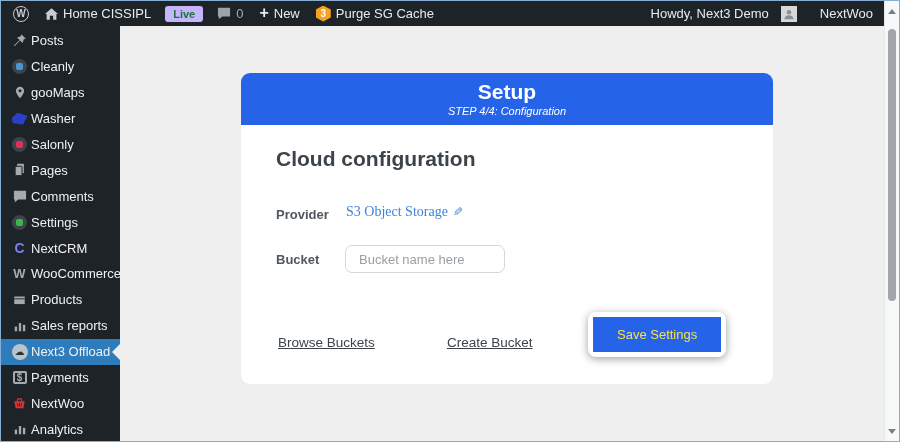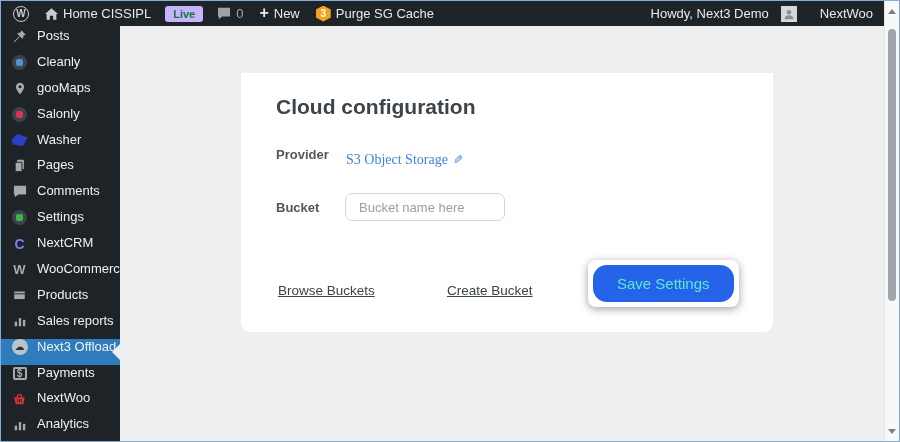--- a/index.html
+++ b/index.html
@@ -35,22 +35,22 @@
     font-size:10px; font-weight:bold; display:flex; align-items:center; justify-content:center;
   }
   .avatar { width:16px; height:16px; background:#d6d7d9; margin:0 7px; display:flex; align-items:center; justify-content:center; }
 
   
   .sidebar {
     position:absolute; left:0; top:25px; width:119px; height:417px;
     background:#1d2327; padding-top:2px;
   }
   .sb-item {
-    position:relative; height:25.9px; display:flex; align-items:flex-start;
-    gap:9px; padding-left:10px; color:#f0f0f1; font-size:13px; cursor:pointer;
+    position:relative; height:25.9px; display:flex; align-items:center;
+    gap:3px; padding-left:10px; color:#f0f0f1; font-size:13px; cursor:pointer;
   }
   .sb-item.active { background:#2e7cbb; }
   .sb-item.active::after {
     content:""; position:absolute; right:0; top:50%; transform:translateY(-50%);
     border-top:8px solid transparent; border-bottom:8px solid transparent;
     border-right:8px solid #efeff0;
   }
   .sb-icon { width:17px; height:17px; flex:none; display:flex; align-items:center; justify-content:center; }
   .icon-circle { width:15px; height:15px; border-radius:50%; background:#3c434a; position:relative; }
   .icon-circle .inner { position:absolute; inset:4px; border-radius:2px; }
@@ -77,21 +77,21 @@
   .card { position:absolute; left:240px; top:72px; width:532px; z-index:2; }
   .card-header {
     height:52px; background:#2563e8; border-radius:9px 9px 0 0; color:#fff;
     display:flex; flex-direction:column; align-items:center; justify-content:center; gap:1px;
   }
   .card-title { font-size:21px; font-weight:bold; line-height:1.05; }
   .card-step  { font-size:11px; font-style:italic; }
   .card-body  { position:relative; height:259px; background:#fff; border-radius:0 0 9px 9px; }
   .section-title { position:absolute; left:35px; top:22px; margin:0; font-size:21px; font-weight:bold; color:#3c434a; }
   .field-label { position:absolute; left:35px; font-size:13px; font-weight:bold; color:#50575e; }
-  .lbl-provider { top:74px; }
+  .lbl-provider { top:82px; }
   .lbl-bucket   { top:127px; }
   .provider-value {
     position:absolute; left:105px; top:79px; font-size:14px; color:#3e82d8;
     cursor:pointer; display:flex; gap:5px; text-decoration:none;font-family:Liberation Serif, serif;
   }
   .edit-icon::before { content:"✎"; font-size:12px; transform:scaleX(-1); display:inline-block; }
   .bucket-input {
     position:absolute; left:104px; top:120px; width:160px; height:28px;
     border:1px solid #d3d7db; border-radius:7px; padding:0 13px;
     font-size:13px; color:#3c434a; font-family:inherit; outline:none; background:#fff;
@@ -101,22 +101,22 @@
     position:absolute; top:210px; font-size:13.5px; font-weight:500; color:#3c434a;
     text-decoration:underline; cursor:pointer;
   }
   .link-browse { left:37px; }
   .link-create { left:206px; }
   .save-wrap {
     position:absolute; left:347px; top:187px; background:#fff; padding:5px;
     border-radius:8px; box-shadow:0 2px 8px rgba(0,0,0,0.38);
   }
   .save-btn {
-    display:block; background:#2563e8; color:#5eead4; border:none; border-radius:14px;
-    font-size:15px; padding:10px 24px; cursor:pointer; font-family:inherit;
+    display:block; background:#2563e8; color:#fde047; border:none; border-radius:0;
+    font-size:13px; padding:10px 24px; cursor:pointer; font-family:inherit;
   }
 
   
   .scrollbar {
     position:absolute; right:0; top:0; width:15px; height:440px;
     background:#f7f8f8; border-left:1px solid #e4e6e7; z-index:7;
   }
   .scroll-up, .scroll-down { position:absolute; left:0; width:100%; height:16px; display:flex; align-items:center; justify-content:center; cursor:pointer; }
   .scroll-up { top:2px; }
   .scroll-down { bottom:2px; }
@@ -202,32 +202,32 @@
         <svg width="14" height="15" viewBox="0 0 24 24">
             <path fill="#a7aaad" d="M12 2c-3.9 0-7 3.1-7 7 0 5.2 7 13 7 13s7-7.8 7-13c0-3.9-3.1-7-7-7z"></path>
             <circle cx="12" cy="9" r="2.6" fill="#1d2327"></circle>
           </svg>
       </span>
       <span>gooMaps</span>
     </div>
 
     <div class="sb-item">
       <span class="sb-icon">
+          <span class="washer-shape"></span>
+        </span>
+      <span>Washer</span>
+    </div>
+
+    <div class="sb-item">
+      <span class="sb-icon">
         <span class="icon-circle">
             <span class="inner inner-red"></span>
           </span>
       </span>
       <span>Salonly</span>
-    </div>
-
-    <div class="sb-item">
-      <span class="sb-icon">
-          <span class="washer-shape"></span>
-        </span>
-      <span>Washer</span>
     </div>
 
     <div class="sb-item">
       <span class="sb-icon">
         <svg width="15" height="16" viewBox="0 0 24 24">
             <rect x="8" y="2" width="11" height="15" rx="1" fill="#a7aaad"></rect>
             <rect x="5" y="6" width="11" height="15" rx="1" fill="#a7aaad" stroke="#1d2327" stroke-width="1.6"></rect>
           </svg>
       </span>
       <span>Pages</span>
@@ -316,20 +316,24 @@
           </svg>
       </span>
       <span>Analytics</span>
     </div>
 
   </div>
 
   <div class="content"></div>
 
   <div class="card">
+    <div class="card-header">
+      <div class="card-title">Setup</div>
+      <div class="card-step">STEP 4/4: Configuration</div>
+    </div>
     <div class="card-body">
       <h2 class="section-title">Cloud configuration</h2>
 
       <span class="field-label lbl-provider">Provider</span>
       <a class="provider-value">
         <span>S3 Object Storage</span>
         <span class="edit-icon"></span>
       </a>
 
       <span class="field-label lbl-bucket">Bucket</span>

